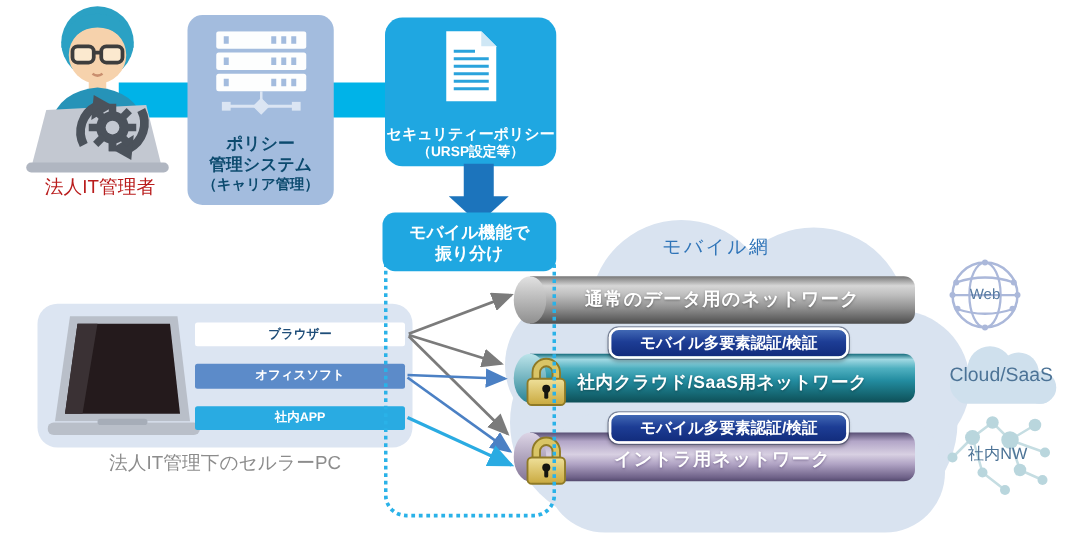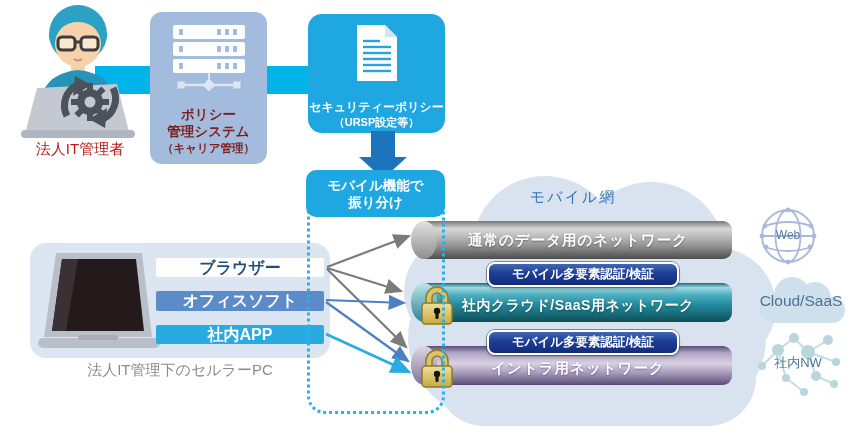--- a/index.html
+++ b/index.html
@@ -11,21 +11,21 @@
   
   .band{left:95px;top:66px;width:225px;height:28px;background:#00b3e8;z-index:1;}
 
   
   .person-svg{left:15px;top:4px;width:125px;height:135px;z-index:3;}
   .admin-label{left:14px;top:140px;width:132px;text-align:center;color:#b91c1c;font-size:15px;z-index:3;}
 
   
   .policy-box{left:150px;top:12px;width:117px;height:152px;background:#a3bcde;border-radius:12px;z-index:2;}
   .policy-icon{position:absolute;left:21px;top:13px;width:76px;height:72px;}
-  .policy-text{position:absolute;left:0;right:0;top:94px;text-align:center;color:#7f1d1d;font-weight:bold;}
+  .policy-text{position:absolute;left:0;right:0;top:94px;text-align:center;color:#0c4a6e;font-weight:bold;}
   .policy-text .l12{font-size:13.5px;line-height:17px;}
   .policy-text .l3{font-size:11.5px;line-height:16px;}
 
   
   .security-box{left:308px;top:14px;width:137px;height:119px;background:#1fa7e1;border-radius:14px;z-index:2;}
   .doc-icon{position:absolute;left:46px;top:10px;width:46px;height:58px;}
   .security-text{position:absolute;left:0;right:0;top:86px;text-align:center;color:#fff;font-weight:bold;}
   .security-text .l1{font-size:12px;line-height:15px;}
   .security-text .l2{font-size:11px;line-height:15px;}
 
@@ -36,21 +36,21 @@
 
   
   .routing-box{left:306px;top:170px;width:139px;height:47px;background:#1fa7e1;border-radius:10px;z-index:50;
                color:#fff;font-weight:bold;font-size:13.5px;line-height:17px;text-align:center;padding-top:7px;}
   .dashed-region{left:307px;top:184px;width:138px;height:230px;border:3px dotted #2ab2e8;border-radius:18px;
                  z-index:40;pointer-events:none;}
 
   
   .pc-panel{left:30px;top:243px;width:300px;height:115px;background:#dce5f2;border-radius:16px;z-index:5;}
   .laptop-svg{left:38px;top:251px;width:122px;height:101px;z-index:6;}
-  .app-bar{position:absolute;left:156px;width:168px;z-index:6;text-align:center;font-weight:bold;border-radius:2px;font-size:16px;}
+  .app-bar{position:absolute;left:156px;width:168px;z-index:6;text-align:center;font-weight:bold;border-radius:2px;font-size:10px;}
   .bar-browser{top:258px;height:19px;line-height:19px;background:#ffffff;color:#1f4e79;}
   .bar-office{top:291px;height:20px;line-height:20px;background:#5c8bc9;color:#fff;}
   .bar-app{top:325px;height:19px;line-height:19px;background:#29abe2;color:#fff;}
   .pc-caption{left:40px;top:361px;width:280px;text-align:center;color:#8c8c8c;font-size:15px;z-index:5;}
 
   
   .cloud-part{position:absolute;background:#d9e3f0;z-index:15;border-radius:50%;}
   .cloud-base{left:408px;top:258px;width:358px;height:160px;border-radius:80px;}
   .cloud-c1{left:472px;top:176px;width:146px;height:146px;}
   .cloud-c2{left:576px;top:182px;width:150px;height:150px;}

